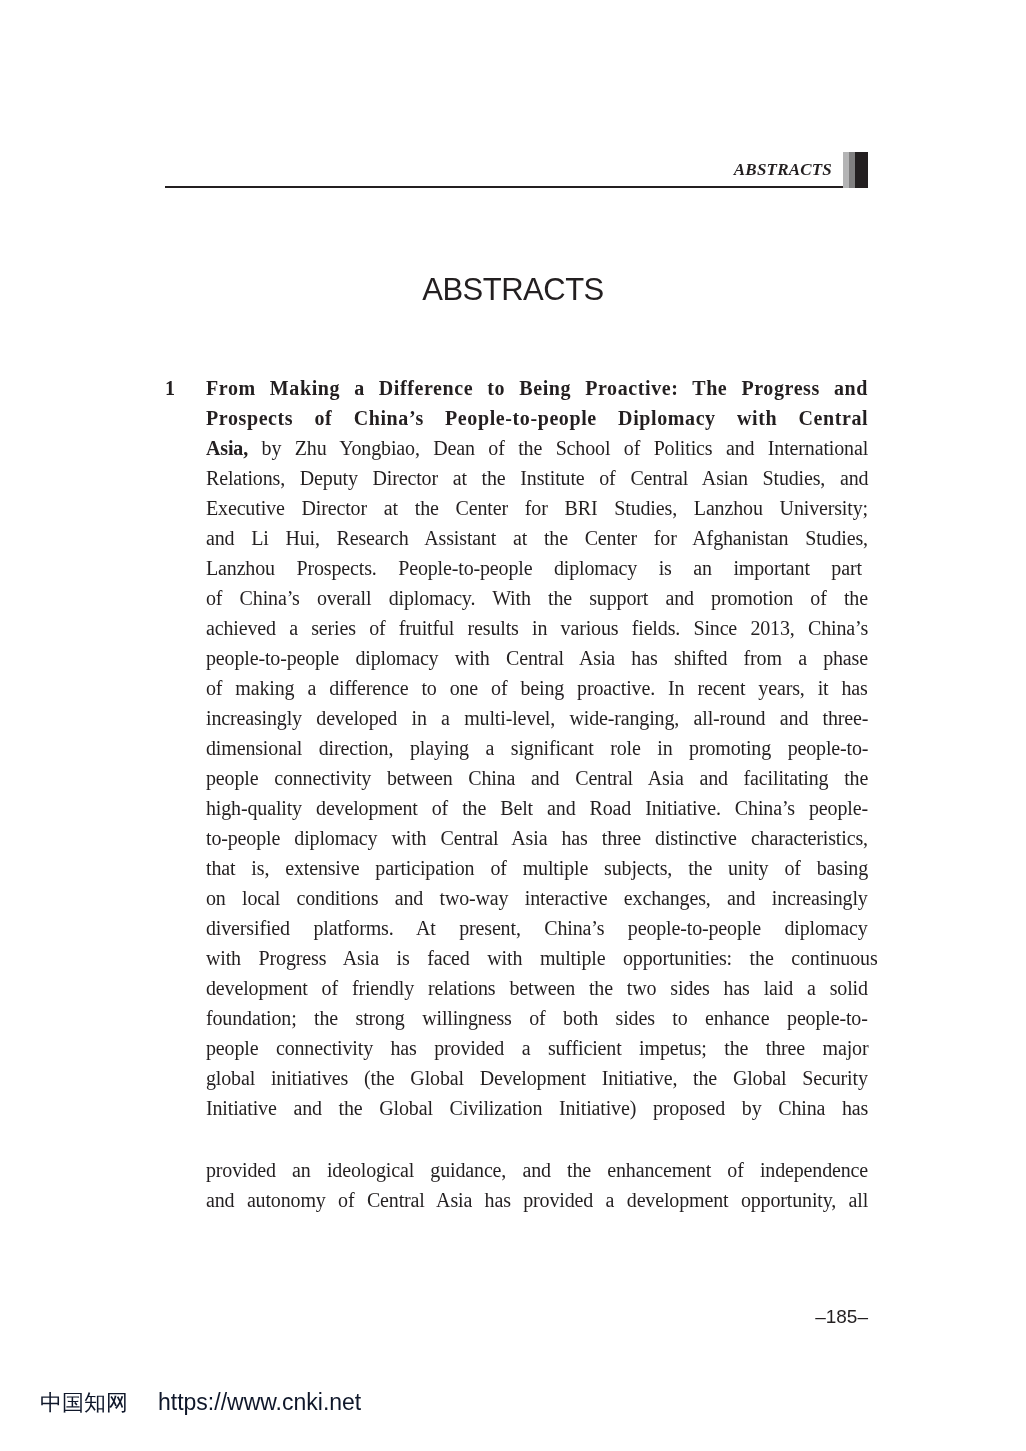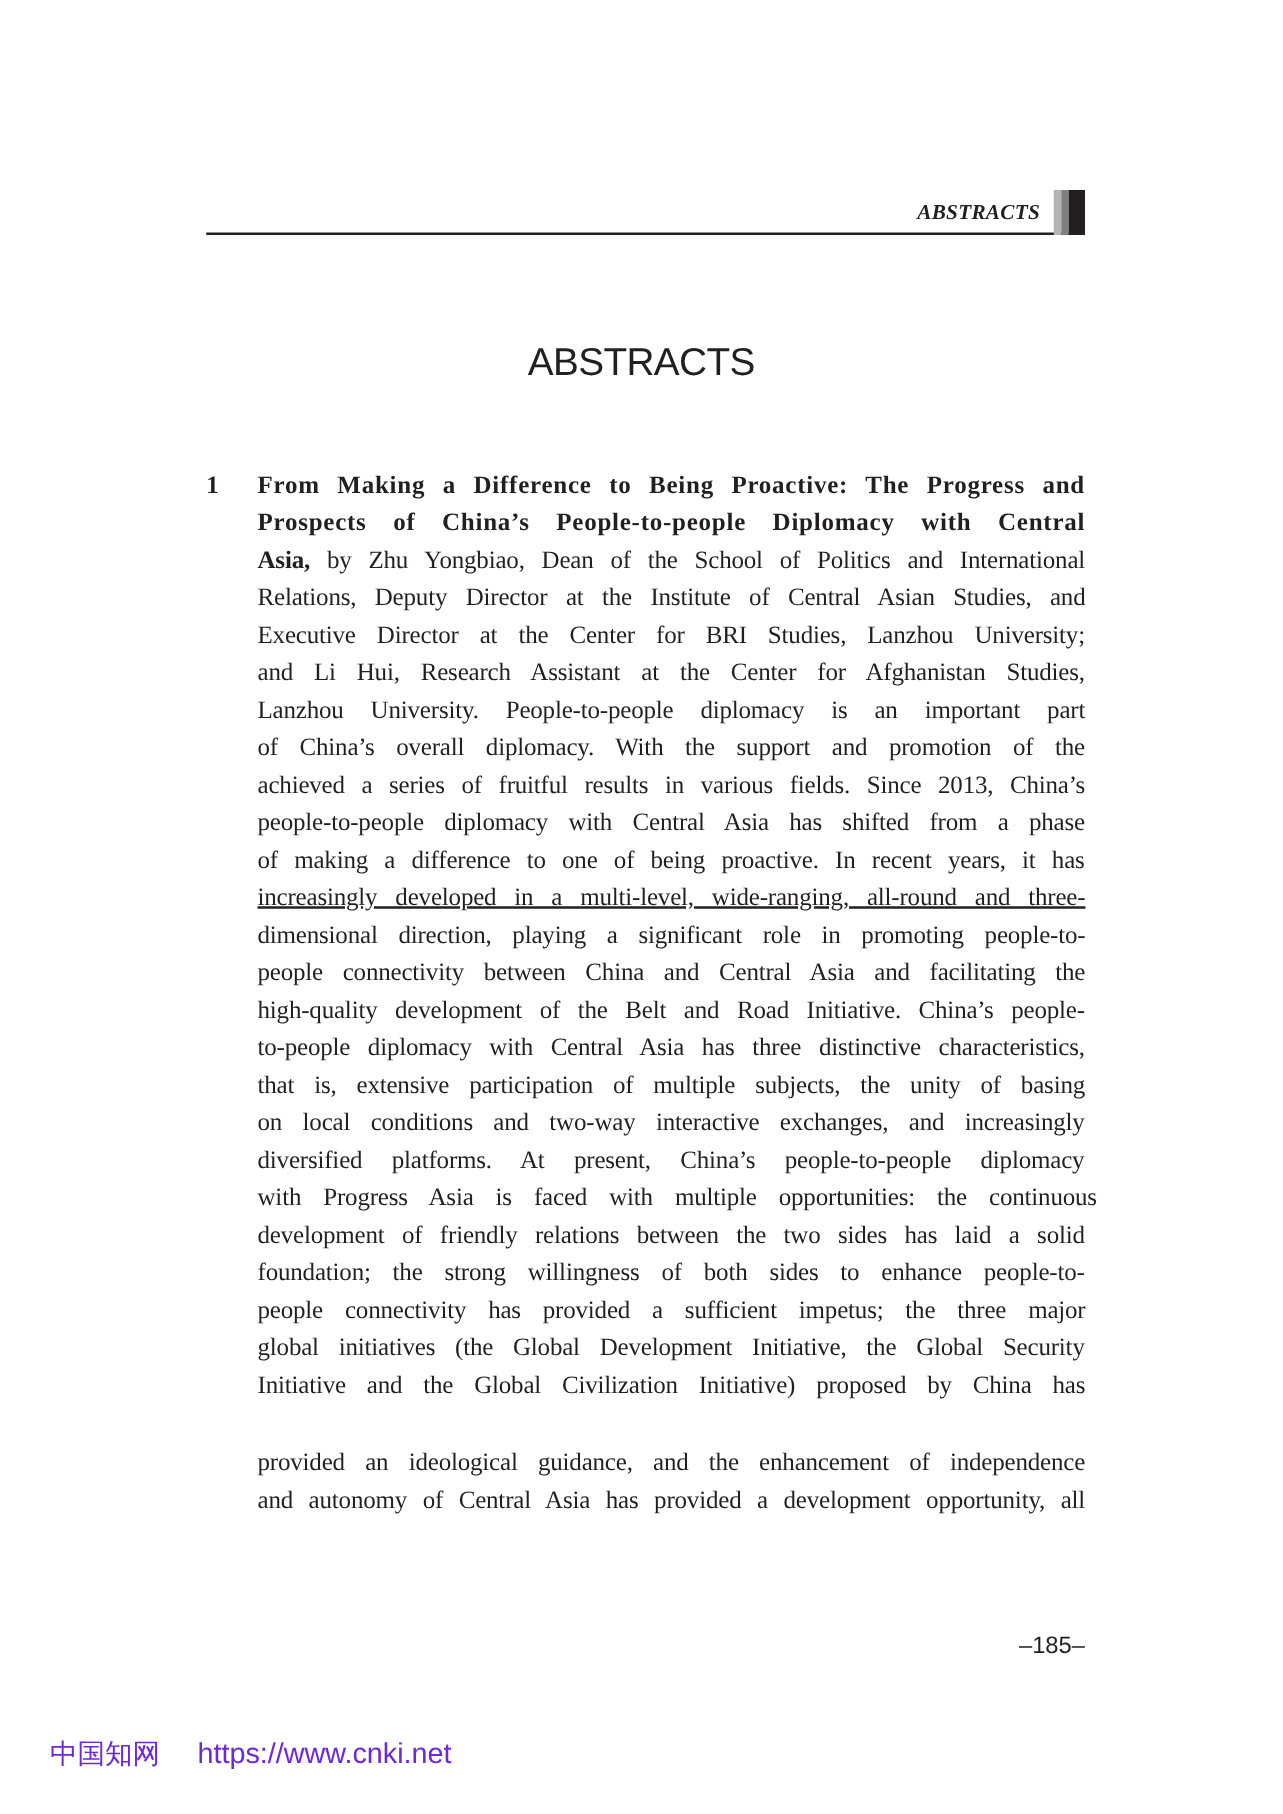--- a/index.html
+++ b/index.html
@@ -113,21 +113,21 @@
       font-family: "Liberation Sans", sans-serif;
       font-size: 19px;
       color: #231f20;
     }
 
     .watermark {
       position: absolute;
       left: 40px;
       top: 1388px;
       font-family: "DejaVu Sans", sans-serif;
-      color: #6d28d9;
+      color: #0f172a;
       font-size: 22px;
       display: flex;
       gap: 30px;
       align-items: baseline;
     }
     .watermark-url {
       font-family: "Liberation Sans", sans-serif;
       font-size: 23px;
     }
   </style>
@@ -148,26 +148,26 @@
 
 <div class="entry">
   <span class="entry-number">1</span>
   <div class="entry-body" id="entry-body">
       <span class="entry-line bold" style="display: block; text-align-last: left; word-spacing: 8.44444px;"><span class="b">From Making a Difference to Being Proactive: The Progress and</span></span>
       <span class="entry-line bold" style="display: block; text-align-last: left; word-spacing: 15.6667px;"><span class="b">Prospects of China’s People-to-people Diplomacy with Central</span></span>
       <span class="entry-line" style="display: block; text-align-last: left; word-spacing: 8.63636px;"><span class="b">Asia,</span><span> by Zhu Yongbiao, Dean of the School of Politics and International</span></span>
       <span class="entry-line" style="display: block; text-align-last: left; word-spacing: 9.9px;"><span>Relations, Deputy Director at the Institute of Central Asian Studies, and</span></span>
       <span class="entry-line" style="display: block; text-align-last: left; word-spacing: 12px;"><span>Executive Director at the Center for BRI Studies, Lanzhou University;</span></span>
       <span class="entry-line" style="display: block; text-align-last: left; word-spacing: 11.9px;"><span>and Li Hui, Research Assistant at the Center for Afghanistan Studies,</span></span>
-      <span class="entry-line" style="display: block; text-align-last: left; word-spacing: 16.7143px;"><span>Lanzhou University. People-to-people diplomacy is an important part</span></span>
+      <span class="entry-line" style="display: block; text-align-last: left; word-spacing: 16.7143px;"><span>Lanzhou Prospects. People-to-people diplomacy is an important part</span></span>
       <span class="entry-line" style="display: block; text-align-last: left; word-spacing: 12.4px;"><span>of China’s overall diplomacy. With the support and promotion of the</span></span>
       <span class="entry-line" style="display: block; text-align-last: left; word-spacing: 8.45455px;"><span>achieved a series of fruitful results in various fields. Since 2013, China’s</span></span>
       <span class="entry-line" style="display: block; text-align-last: left; word-spacing: 11.4444px;"><span>people-to-people diplomacy with Central Asia has shifted from a phase</span></span>
       <span class="entry-line" style="display: block; text-align-last: left; word-spacing: 8.15385px;"><span>of making a difference to one of being proactive. In recent years, it has</span></span>
-      <span class="entry-line" style="display: block; text-align-last: left; word-spacing: 9.5px; text-decoration: underline;"><span>increasingly developed in a multi-level, wide-ranging, all-round and three-</span></span>
+      <span class="entry-line" style="display: block; text-align-last: left; word-spacing: 9.5px;"><span>increasingly developed in a multi-level, wide-ranging, all-round and three-</span></span>
       <span class="entry-line" style="display: block; text-align-last: left; word-spacing: 11.75px;"><span>dimensional direction, playing a significant role in promoting people-to-</span></span>
       <span class="entry-line" style="display: block; text-align-last: left; word-spacing: 10.8889px;"><span>people connectivity between China and Central Asia and facilitating the</span></span>
       <span class="entry-line" style="display: block; text-align-last: left; word-spacing: 9.22222px;"><span>high-quality development of the Belt and Road Initiative. China’s people-</span></span>
       <span class="entry-line" style="display: block; text-align-last: left; word-spacing: 9.25px;"><span>to-people diplomacy with Central Asia has three distinctive characteristics,</span></span>
       <span class="entry-line" style="display: block; text-align-last: left; word-spacing: 11.1px;"><span>that is, extensive participation of multiple subjects, the unity of basing</span></span>
       <span class="entry-line" style="display: block; text-align-last: left; word-spacing: 11.5px;"><span>on local conditions and two-way interactive exchanges, and increasingly</span></span>
       <span class="entry-line" style="display: block; text-align-last: left; word-spacing: 18.6667px;"><span>diversified platforms. At present, China’s people-to-people diplomacy</span></span>
       <span class="entry-line" style="display: block; text-align-last: left; word-spacing: 12.7778px;"><span>with Progress Asia is faced with multiple opportunities: the continuous</span></span>
       <span class="entry-line" style="display: block; text-align-last: left; word-spacing: 9.09091px;"><span>development of friendly relations between the two sides has laid a solid</span></span>
       <span class="entry-line" style="display: block; text-align-last: left; word-spacing: 12.6667px;"><span>foundation; the strong willingness of both sides to enhance people-to-</span></span>

